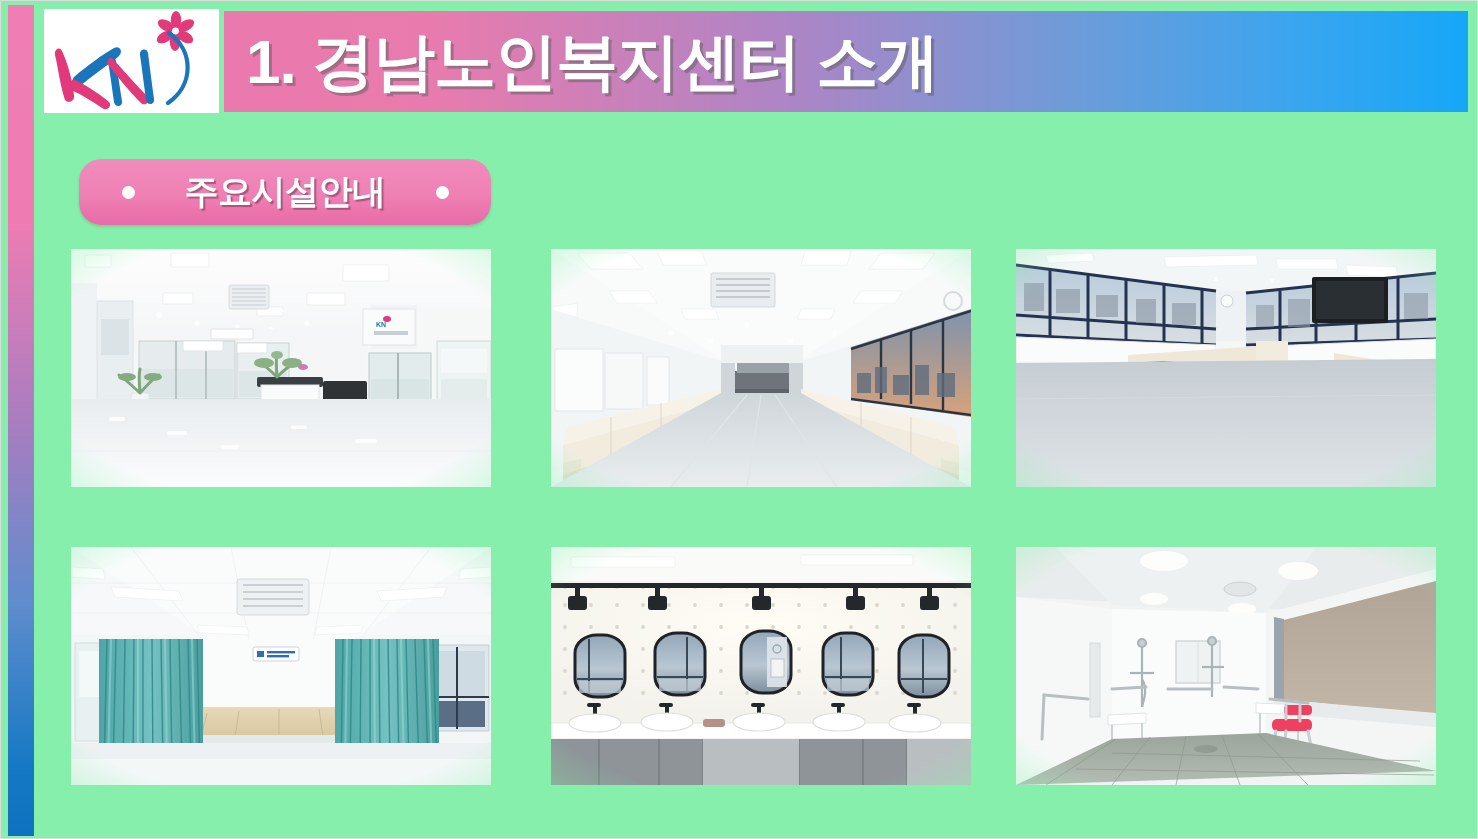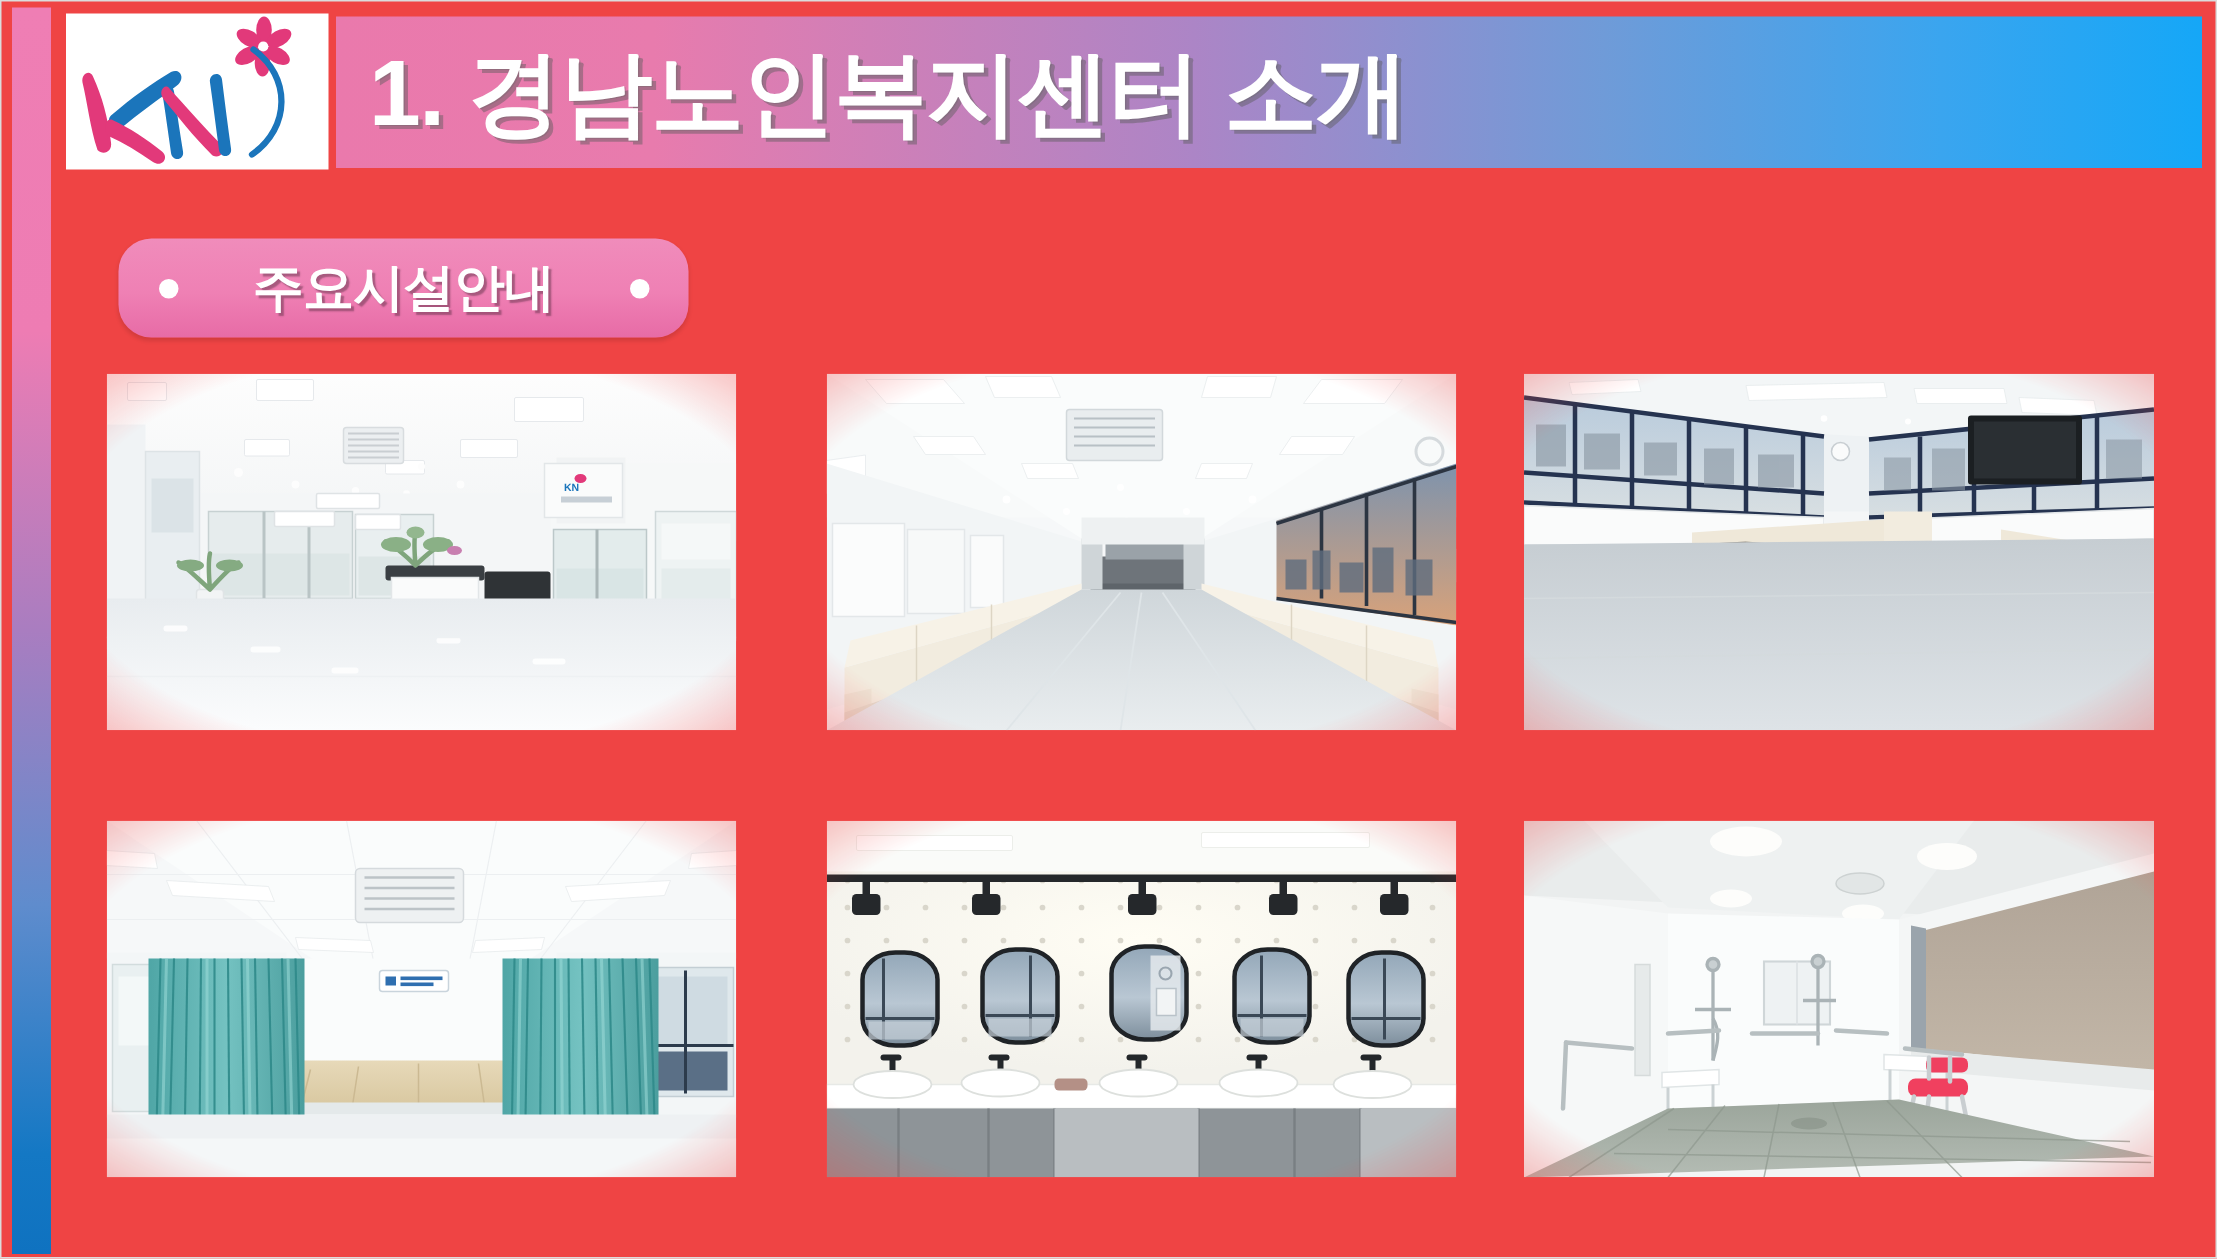--- a/index.html
+++ b/index.html
@@ -2,21 +2,21 @@
 <html><head>
 <meta charset="utf-8">
 <style>
   html,body{margin:0;padding:0;background:#ffffff;}
   body{
     width:1478px;height:839px;overflow:hidden;
     font-family:"Liberation Sans","DejaVu Sans",sans-serif;
   }
   .slide{
     position:relative;width:1478px;height:839px;
-    background:#ef4444;
+    background:#86efac;
     box-sizing:border-box;
     border:1px solid #dcdcdc;
   }
 
   
   .left-bar{
     position:absolute;left:7px;top:4px;width:26px;height:831px;
     background:linear-gradient(180deg,#ef7eb4 0%,#ee7cb3 26%,#a97dc0 50%,#5f8ccd 72%,#1478c4 92%,#0f72c0 100%);
   }
 
@@ -36,21 +36,21 @@
   
   .logo{
     position:absolute;left:43px;top:8px;width:175px;height:104px;
     background:#ffffff;
   }
   .logo svg{display:block;}
 
   
   .badge{
     position:absolute;left:78px;top:158px;
-    width:380px;height:66px;
+    width:412px;height:66px;
     background:linear-gradient(180deg,#f08cbb 0%,#ef80b4 55%,#e76ba6 100%);
     border-radius:22px;
     display:flex;align-items:center;justify-content:center;
     box-shadow:0 2px 3px rgba(0,0,0,.12);
     gap:24px;
   }
   .badge-dot{
     width:13px;height:13px;border-radius:50%;background:#ffffff;flex:0 0 auto;
   }
   .badge-text{

